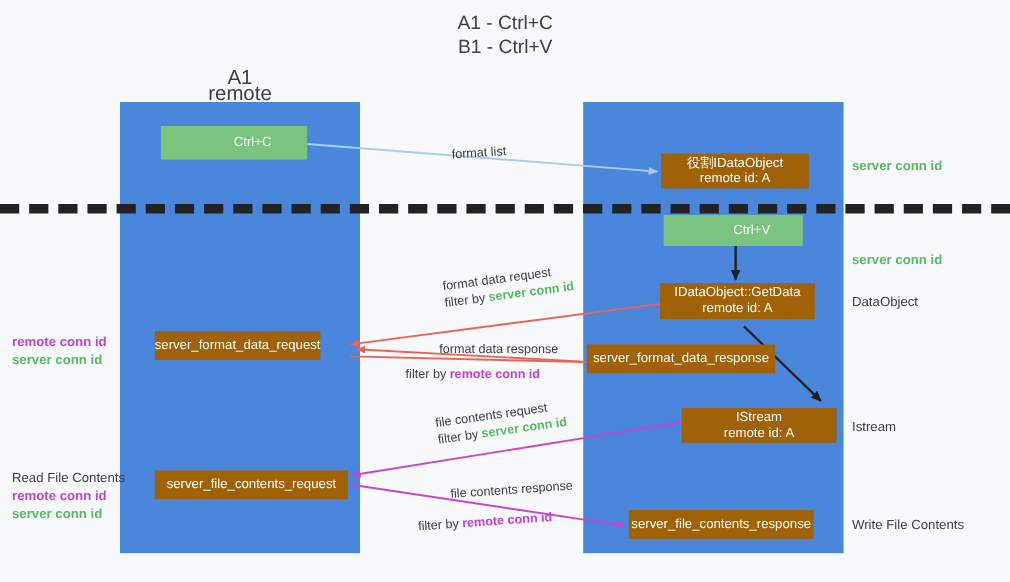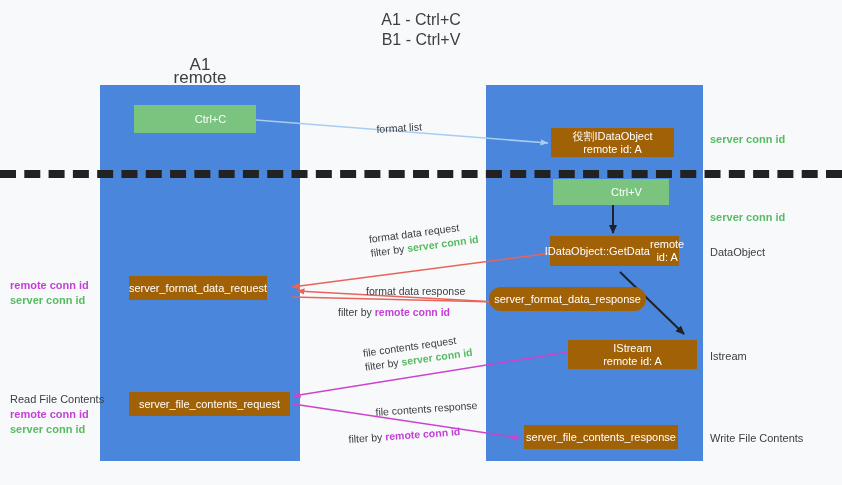--- a/index.html
+++ b/index.html
@@ -141,30 +141,30 @@
 
   <div class="abs box orange" style="left:551px;top:128px;width:123px;height:29px;flex-direction:column;">
     <span>役割IDataObject</span>
     <span>remote id: A</span>
   </div>
 
   <div class="abs box green" style="left:553px;top:179px;width:116px;height:26px;">
     <span>Ctrl+V</span>
   </div>
 
-  <div class="abs box orange" style="left:550px;top:236px;width:129px;height:30px;flex-direction:row;">
+  <div class="abs box orange" style="left:550px;top:236px;width:129px;height:30px;flex-direction:column;">
     <span>IDataObject::GetData</span>
     <span>remote id: A</span>
   </div>
 
   <div class="abs box orange" style="left:129px;top:276px;width:138px;height:24px;">
     <span>server_format_data_request</span>
   </div>
 
-  <div class="abs box orange" style="left:489px;top:287px;width:157px;height:24px;border-radius:12px;">
+  <div class="abs box orange" style="left:489px;top:287px;width:157px;height:24px;">
     <span>server_format_data_response</span>
   </div>
 
   <div class="abs box orange" style="left:568px;top:340px;width:129px;height:29px;flex-direction:column;">
     <span>IStream</span>
     <span>remote id: A</span>
   </div>
 
   <div class="abs box orange" style="left:129px;top:392px;width:161px;height:24px;">
     <span>server_file_contents_request</span>

